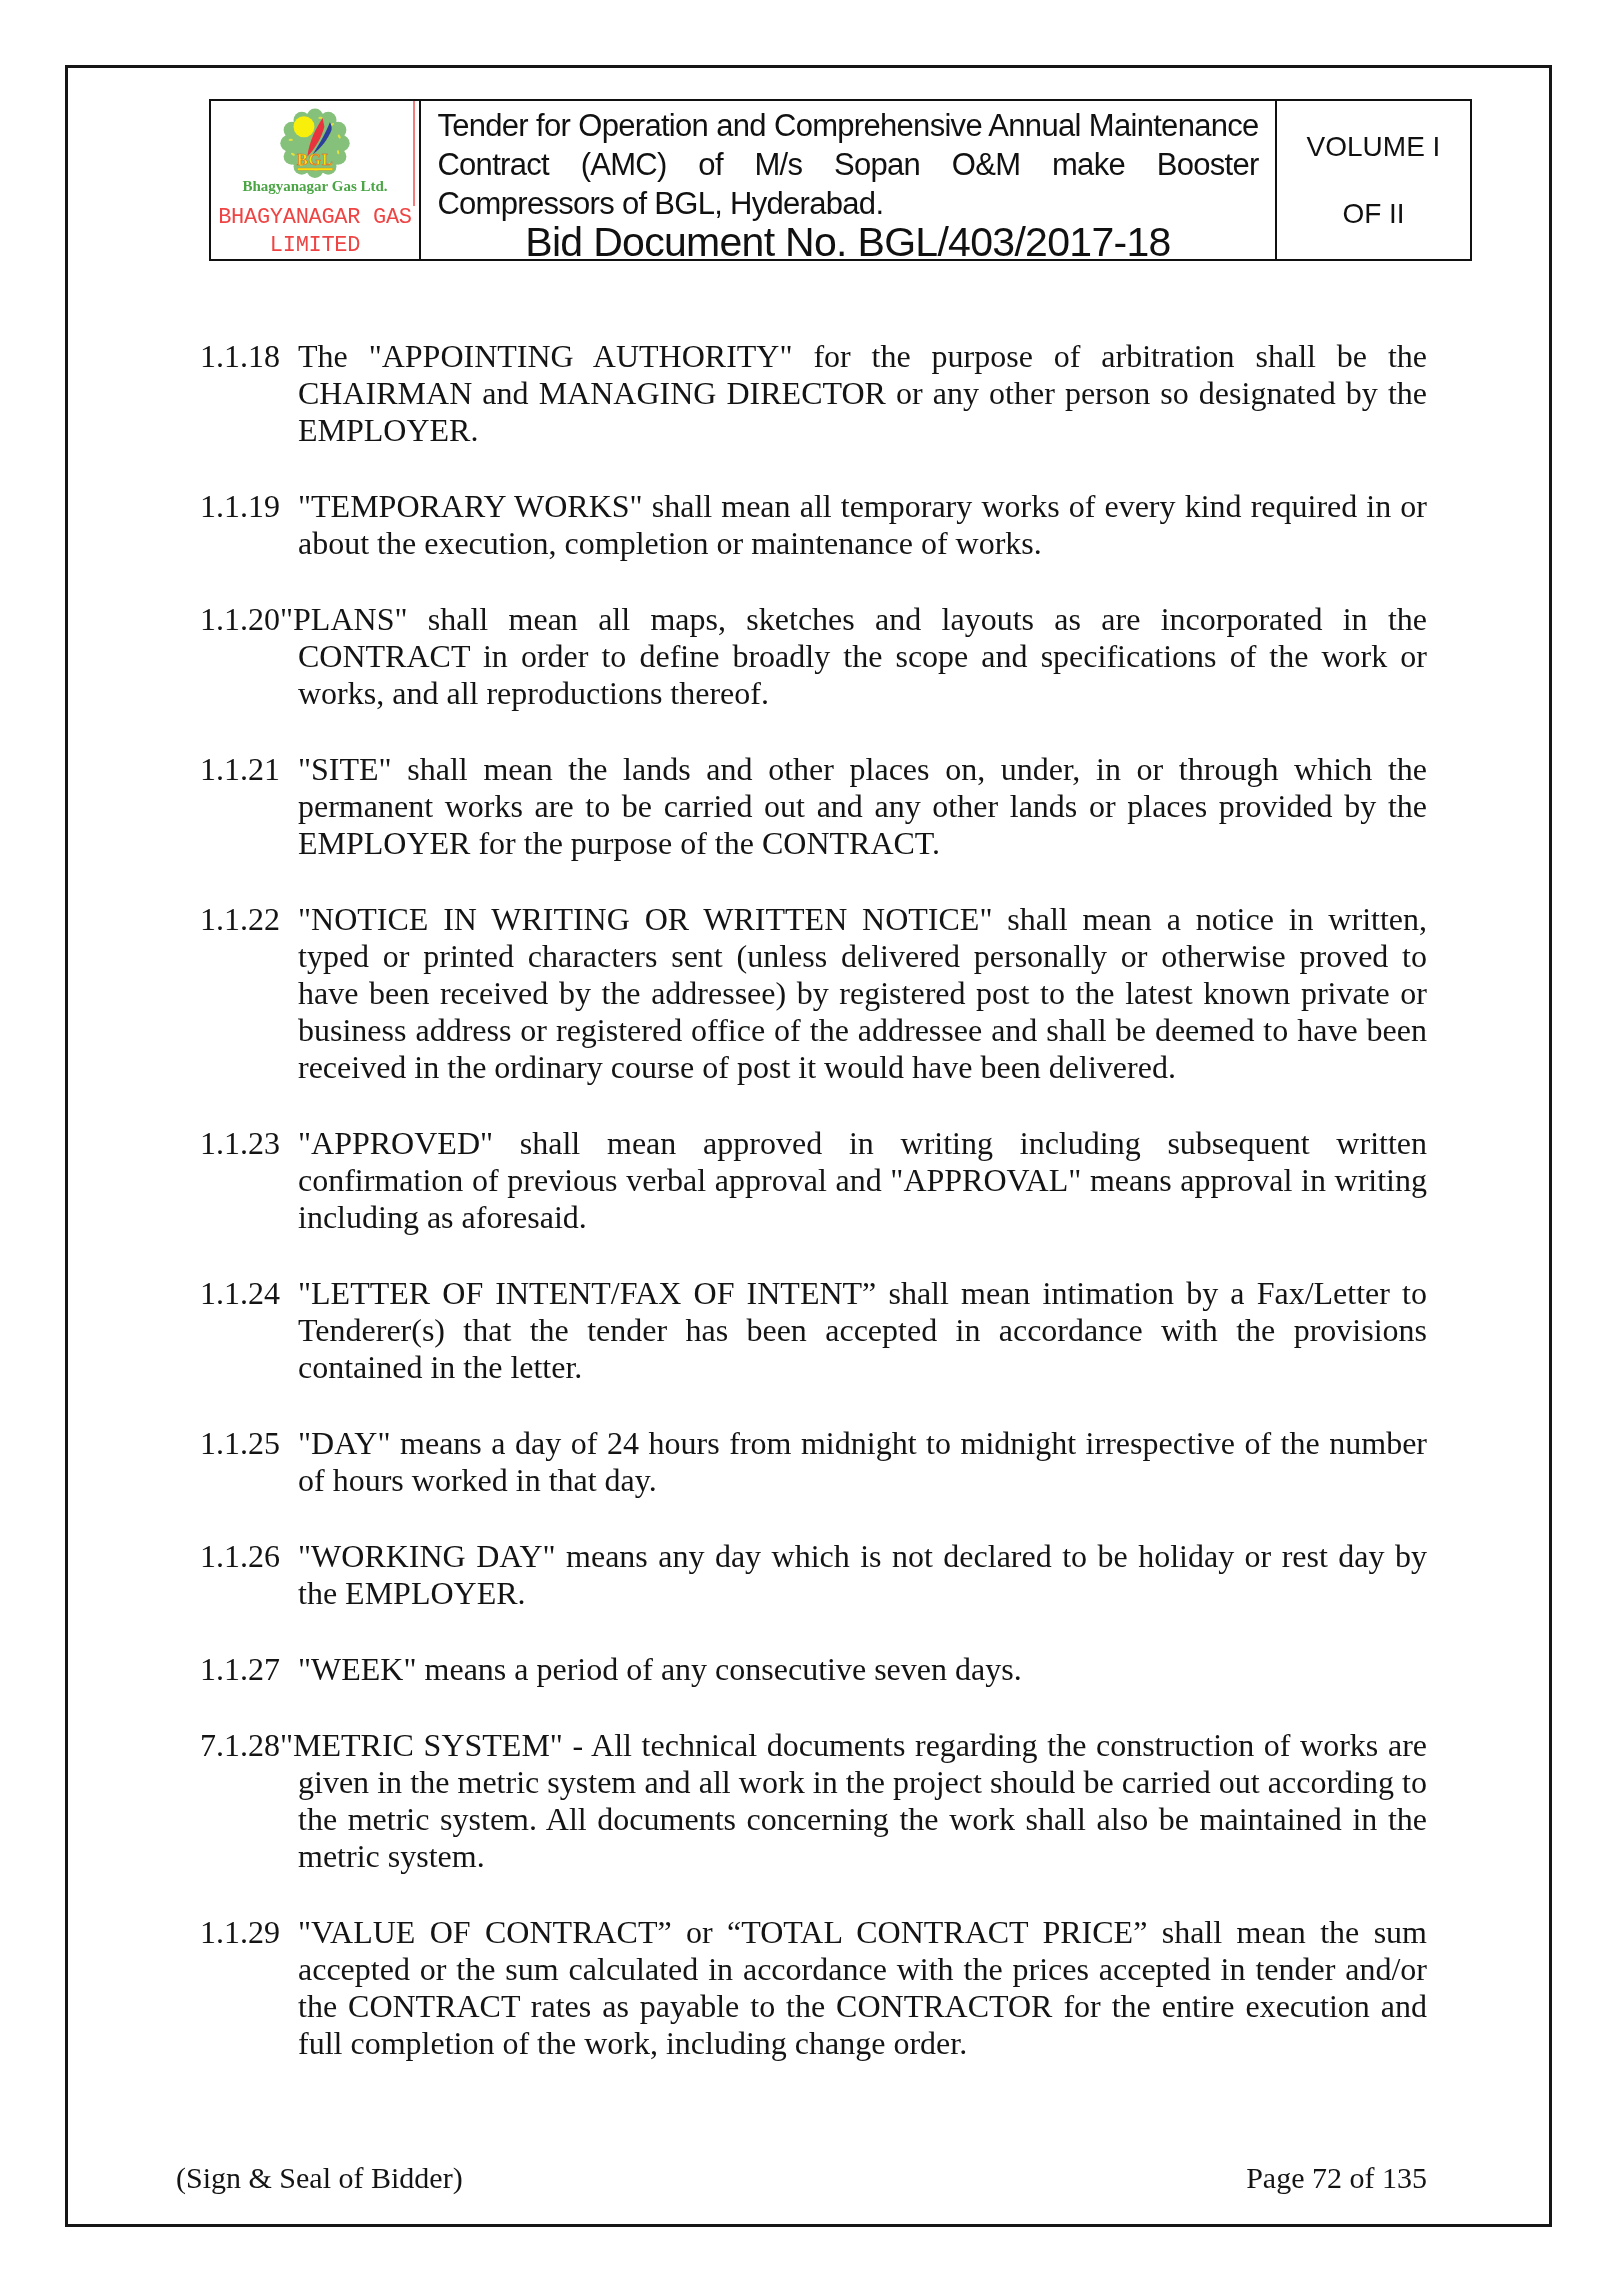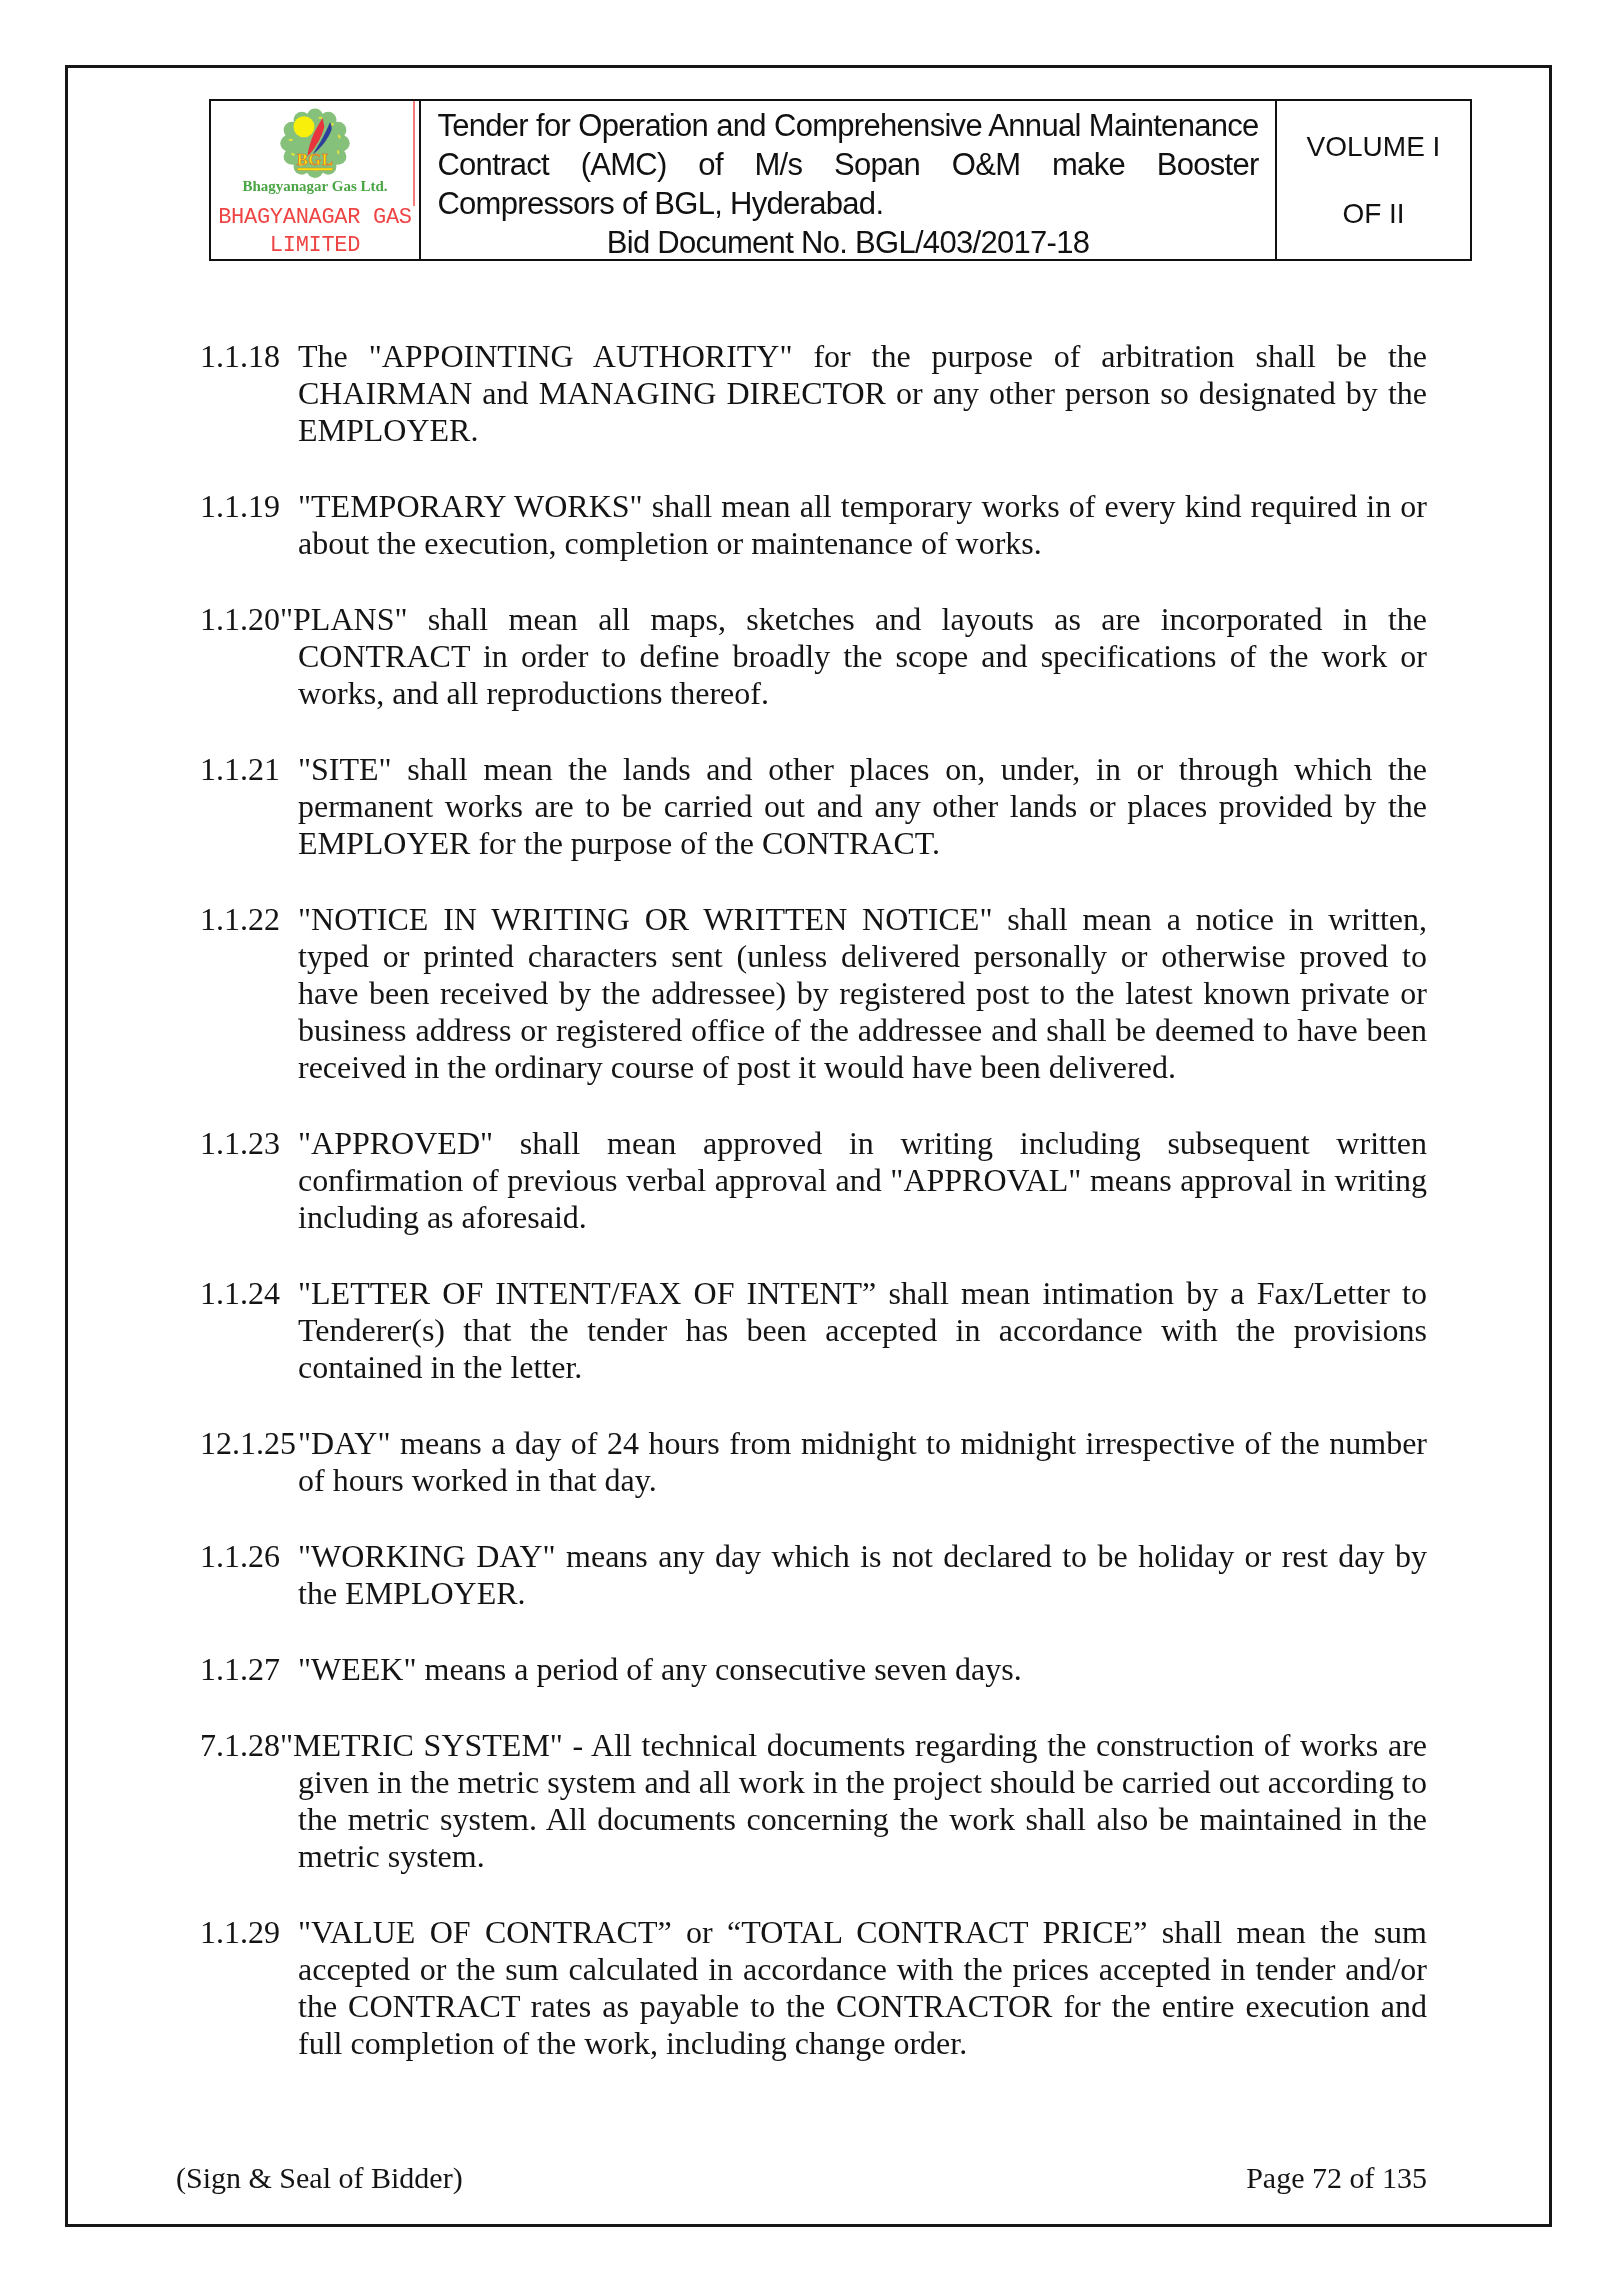--- a/index.html
+++ b/index.html
@@ -65,21 +65,21 @@
     background: #f47c7c;
   }
   .title-cell {
     flex: 1;
     border-right: 2.6px solid #111111;
     padding: 5.2px 16.4px 0 16.4px;
     font-family: "Liberation Sans", sans-serif;
     color: #111111;
   }
   .title-main { font-size: 31px; line-height: 39px; text-align: justify; letter-spacing: -0.7px; }
-  .title-doc  { font-size: 31px; line-height: 39px; text-align: center;  letter-spacing: -0.7px; }
+  .title-doc  { font-size: 41px; line-height: 39px; text-align: center;  letter-spacing: -0.7px; }
   .volume-cell {
     width: 193px;
     display: flex;
     flex-direction: column;
     justify-content: center;
     align-items: center;
     font-family: "Liberation Sans", sans-serif;
     font-size: 28px;
     line-height: 37px;
     color: #111111;
@@ -187,21 +187,21 @@
     <div class="clause"><span class="clause-num nogap">1.1.20</span><span class="clause-text">"PLANS" shall mean all maps, sketches and layouts as are incorporated in the CONTRACT in order to define broadly the scope and specifications of the work or works, and all reproductions thereof.</span></div>
 
     <div class="clause"><span class="clause-num">1.1.21</span><span class="clause-text">"SITE" shall mean the lands and other places on, under, in or through which the permanent works are to be carried out and any other lands or places provided by the EMPLOYER for the purpose of the CONTRACT.</span></div>
 
     <div class="clause"><span class="clause-num">1.1.22</span><span class="clause-text">"NOTICE IN WRITING OR WRITTEN NOTICE" shall mean a notice in written, typed or printed characters sent (unless delivered personally or otherwise proved to have been received by the addressee) by registered post to the latest known private or business address or registered office of the addressee and shall be deemed to have been received in the ordinary course of post it would have been delivered.</span></div>
 
     <div class="clause"><span class="clause-num">1.1.23</span><span class="clause-text">"APPROVED" shall mean approved in writing including subsequent written confirmation of previous verbal approval and "APPROVAL" means approval in writing including as aforesaid.</span></div>
 
     <div class="clause"><span class="clause-num">1.1.24</span><span class="clause-text">"LETTER OF INTENT/FAX OF INTENT” shall mean intimation by a Fax/Letter to Tenderer(s) that the tender has been accepted in accordance with the provisions contained in the letter.</span></div>
 
-    <div class="clause"><span class="clause-num">12.1.25</span><span class="clause-text">"DAY" means a day of 24 hours from midnight to midnight irrespective of the number of hours worked in that day.</span></div>
+    <div class="clause"><span class="clause-num">1.1.25</span><span class="clause-text">"DAY" means a day of 24 hours from midnight to midnight irrespective of the number of hours worked in that day.</span></div>
 
     <div class="clause"><span class="clause-num">1.1.26</span><span class="clause-text">"WORKING DAY" means any day which is not declared to be holiday or rest day by the EMPLOYER.</span></div>
 
     <div class="clause"><span class="clause-num">1.1.27</span><span class="clause-text">"WEEK" means a period of any consecutive seven days.</span></div>
 
     <div class="clause"><span class="clause-num nogap">7.1.28</span><span class="clause-text">"METRIC SYSTEM" - All technical documents regarding the construction of works are given in the metric system and all work in the project should be carried out according to the metric system. All documents concerning the work shall also be maintained in the metric system.</span></div>
 
     <div class="clause"><span class="clause-num">1.1.29</span><span class="clause-text">"VALUE OF CONTRACT” or “TOTAL CONTRACT PRICE” shall mean the sum accepted or the sum calculated in accordance with the prices accepted in tender and/or the CONTRACT rates as payable to the CONTRACTOR for the entire execution and full completion of the work, including change order.</span></div>
   </div>
 

